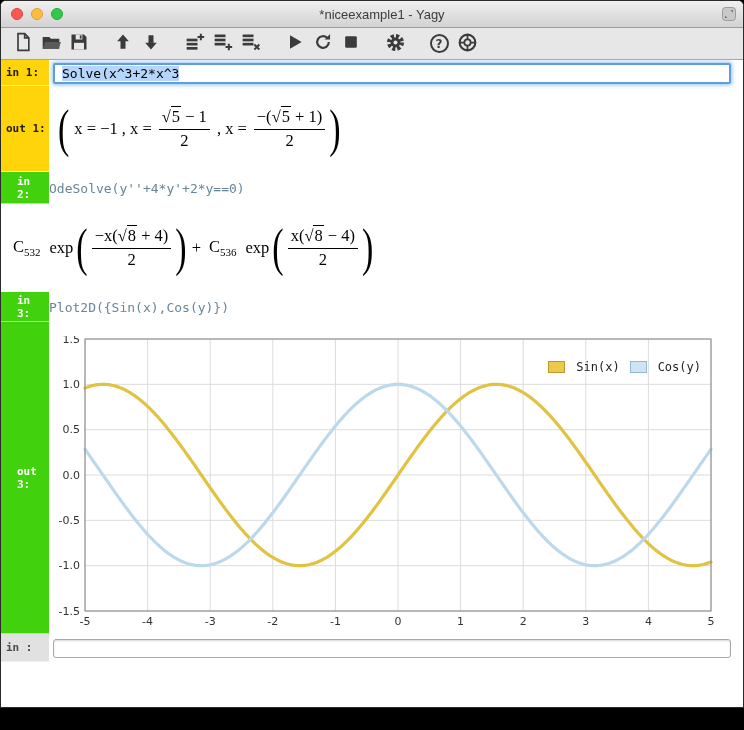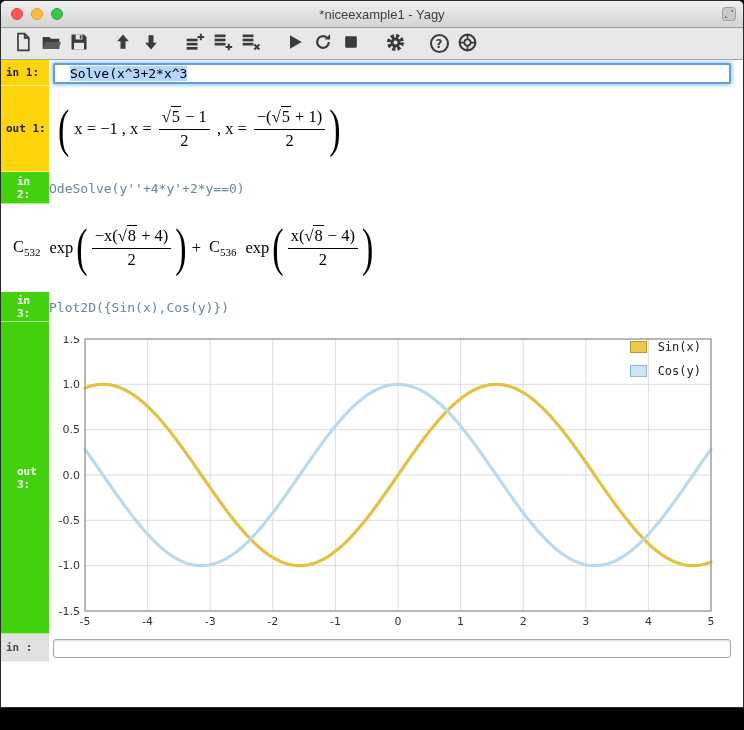--- a/index.html
+++ b/index.html
@@ -30,40 +30,40 @@
   .gutter.grey{background:#e1e1e1;color:#4a4a4a;}
   .content{flex:1;display:flex;align-items:center;min-width:0;}
   .r-in1{height:26px;}
   .r-out1{height:86px;}
   .r-in2{height:32px;}
   .r-out2{height:88px;}
   .r-in3{height:30px;}
   .r-out3{height:312px;}
   .r-innext{height:28px;}
 
-  .focus-input{flex:1;height:17px;margin:0 12px 0 4px;border:2px solid #5f9ddd;border-radius:2px;box-shadow:0 0 4px 1px #8fc3f2;background:#fff;display:flex;align-items:center;padding:0 15px;font:13px "DejaVu Sans Mono",monospace;color:#000;}
+  .focus-input{flex:1;height:17px;margin:0 12px 0 4px;border:2px solid #5f9ddd;border-radius:2px;box-shadow:0 0 4px 1px #8fc3f2;background:#fff;display:flex;align-items:center;padding:0 7px;font:13px "DejaVu Sans Mono",monospace;color:#000;}
   .focus-input .selected{background:#b5d6fa;}
   .code-text{color:#688699;font:13px "DejaVu Sans Mono",monospace;padding-left:0;white-space:pre;text-align:center;}
   .plain-input{flex:1;height:17px;margin:0 12px 0 4px;border:1px solid #a9a9a9;border-radius:3px;box-shadow:inset 0 1px 2px rgba(0,0,0,.15);background:#fff;font:13px "DejaVu Sans Mono",monospace;padding:0 3px;}
 
   
   .math{display:flex;align-items:center;font-family:"Liberation Serif",serif;font-size:16.5px;color:#000;padding-left:8px;}
   .mrow{margin:0 4px;white-space:pre;}
   .bigparen{font-family:"Liberation Serif",serif;font-size:34px;font-weight:400;display:inline-block;transform:scaleY(1.55);line-height:.9;margin:0 1px;}
   .frac{display:inline-flex;flex-direction:column;align-items:center;margin:0 3px;line-height:1.25;}
   .frac .num{border-bottom:1.3px solid #000;padding:0 3px 1px;white-space:pre;}
   .frac .den{padding-top:1px;}
   .radicand{border-top:1.2px solid #000;padding:0 1px;}
   sub{font-size:11px;}
   .fn{margin:0 2px 0 5px;}
 
   
   .plot-wrap{position:relative;margin:14px 0 0 8px;}
   svg text.tick{font:11px "DejaVu Sans",sans-serif;fill:#333;}
-  .legend{position:absolute;top:4px;right:16px;display:flex;flex-direction:column;gap:10px;}
+  .legend{position:absolute;top:24px;right:16px;display:flex;flex-direction:row;gap:10px;}
   .legend .entry{display:flex;align-items:center;gap:11px;font:12px "DejaVu Sans Mono",monospace;color:#1d1d1d;}
   .legend .swatch{width:17px;height:12px;border:1px solid #999;box-sizing:border-box;}
 </style>
 </head>
 <body>
 
 <div class="window">
 
   <div class="titlebar">
     <div class="traffic">

